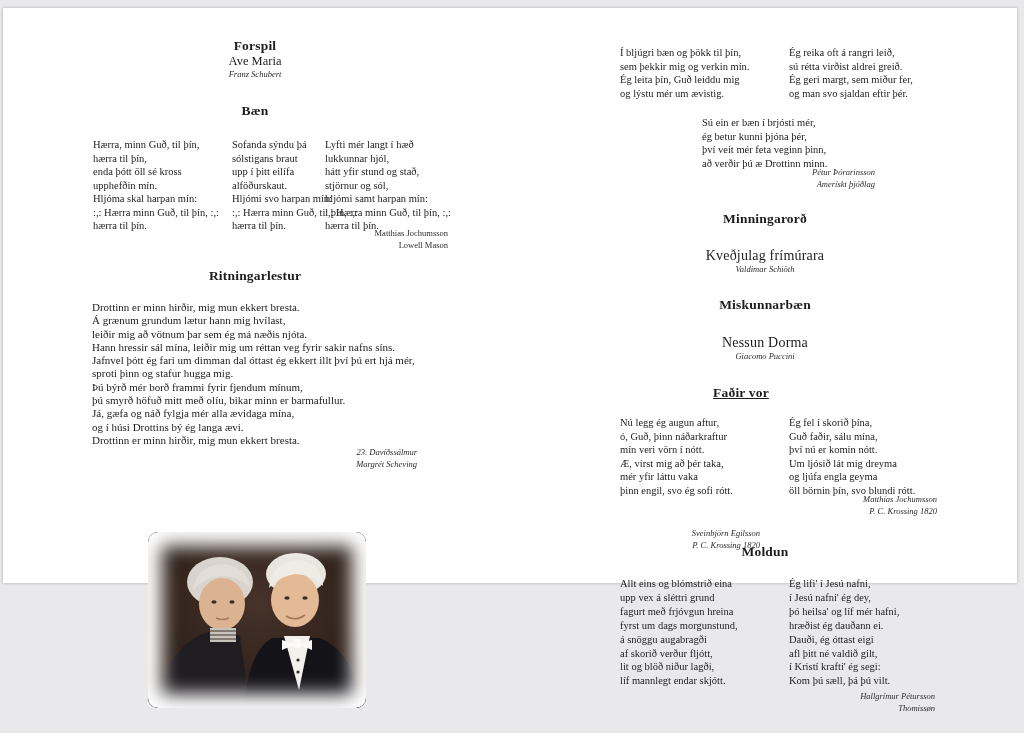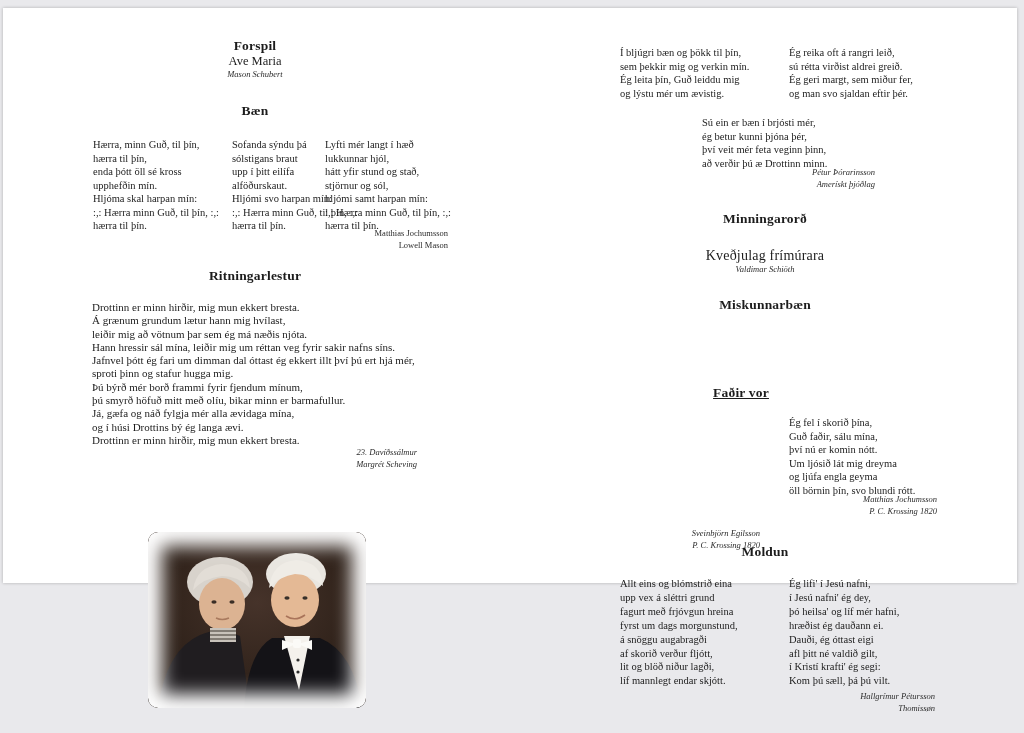--- a/index.html
+++ b/index.html
@@ -41,21 +41,21 @@
   }
 </style>
 </head>
 <body>
 
 <div class="sheet">
 
   <div class="abs center" style="left:52px;top:30px;width:400px;">
     <div class="h-bold">Forspil</div>
     <div class="sub-title">Ave Maria</div>
-    <div class="composer">Mason Schubert</div>
+    <div class="composer">Franz Schubert</div>
   </div>
 
   <div class="abs center h-bold" style="left:52px;top:95px;width:400px;">Bæn</div>
 
   <div class="abs verse" style="left:62px;top:130px;width:160px;margin-left:28px;">Hærra, minn Guð, til þín,
 hærra til þín,
 enda þótt öll sé kross
 upphefðin mín.
 Hljóma skal harpan mín:
 :,: Hærra minn Guð, til þín, :,:
@@ -152,23 +152,33 @@
 
   <div class="abs center h-bold" style="left:562px;top:203px;width:400px;">Minningarorð</div>
 
   <div class="abs center" style="left:562px;top:240px;width:400px;">
     <div class="h-large">Kveðjulag frímúrara</div>
     <div class="composer">Valdimar Schiöth</div>
   </div>
 
   <div class="abs center h-bold" style="left:562px;top:289px;width:400px;">Miskunnarbæn</div>
 
+  <div class="abs center" style="left:562px;top:327px;width:400px;">
+    <div class="h-large">Nessun Dorma</div>
+    <div class="composer">Giacomo Puccini</div>
+  </div>
 
   <div class="abs center h-bold" style="left:538px;top:377px;width:400px;text-decoration:underline;">Faðir vor</div>
 
+  <div class="abs verse" style="left:617px;top:408px;width:160px;">Nú legg ég augun aftur,
+ó, Guð, þinn náðarkraftur
+mín veri vörn í nótt.
+Æ, virst mig að þér taka,
+mér yfir láttu vaka
+þinn engil, svo ég sofi rótt.</div>
   <div class="abs right attr" style="left:617px;top:485px;width:140px;margin-top:34px;">Sveinbjörn Egilsson
 P. C. Krossing 1820</div>
 
   <div class="abs verse" style="left:786px;top:408px;width:165px;">Ég fel í skorið þína,
 Guð faðir, sálu mína,
 því nú er komin nótt.
 Um ljósið lát mig dreyma
 og ljúfa engla geyma
 öll börnin þín, svo blundi rótt.</div>
   <div class="abs right attr" style="left:786px;top:485px;width:148px;">Matthias Jochumsson

